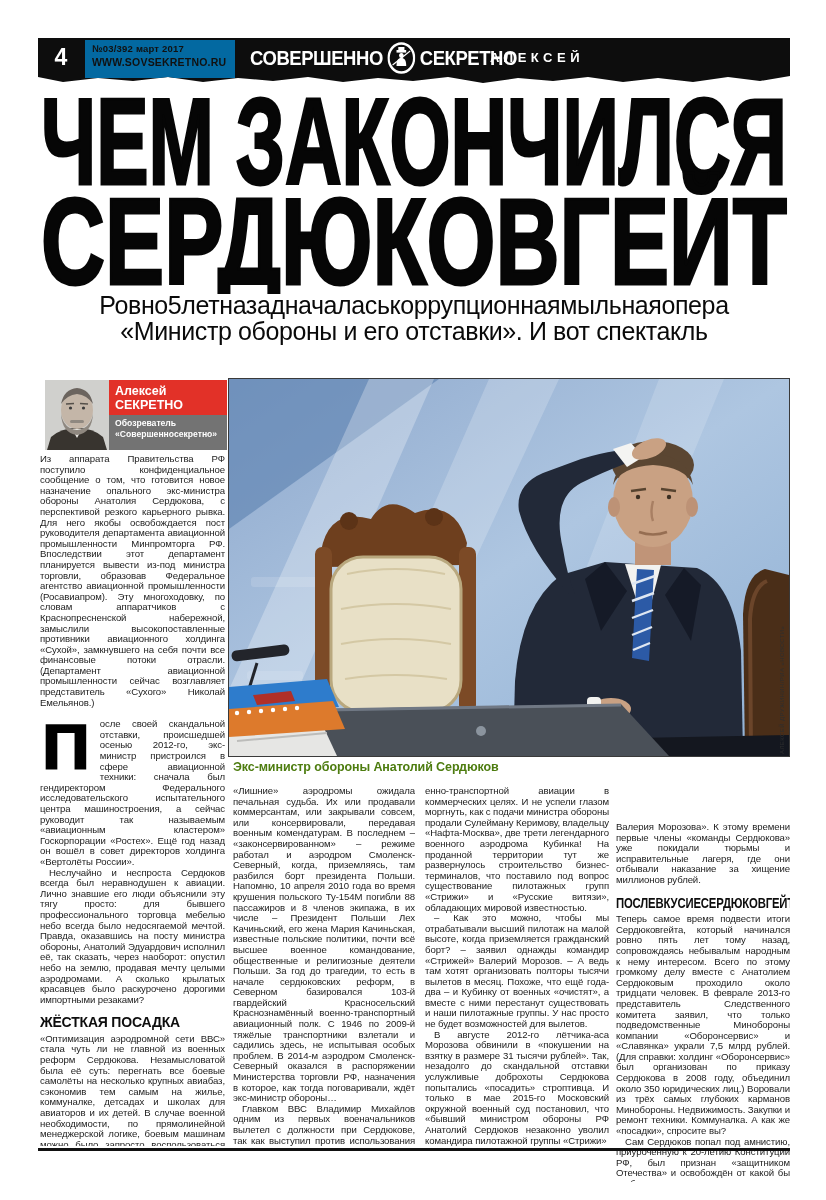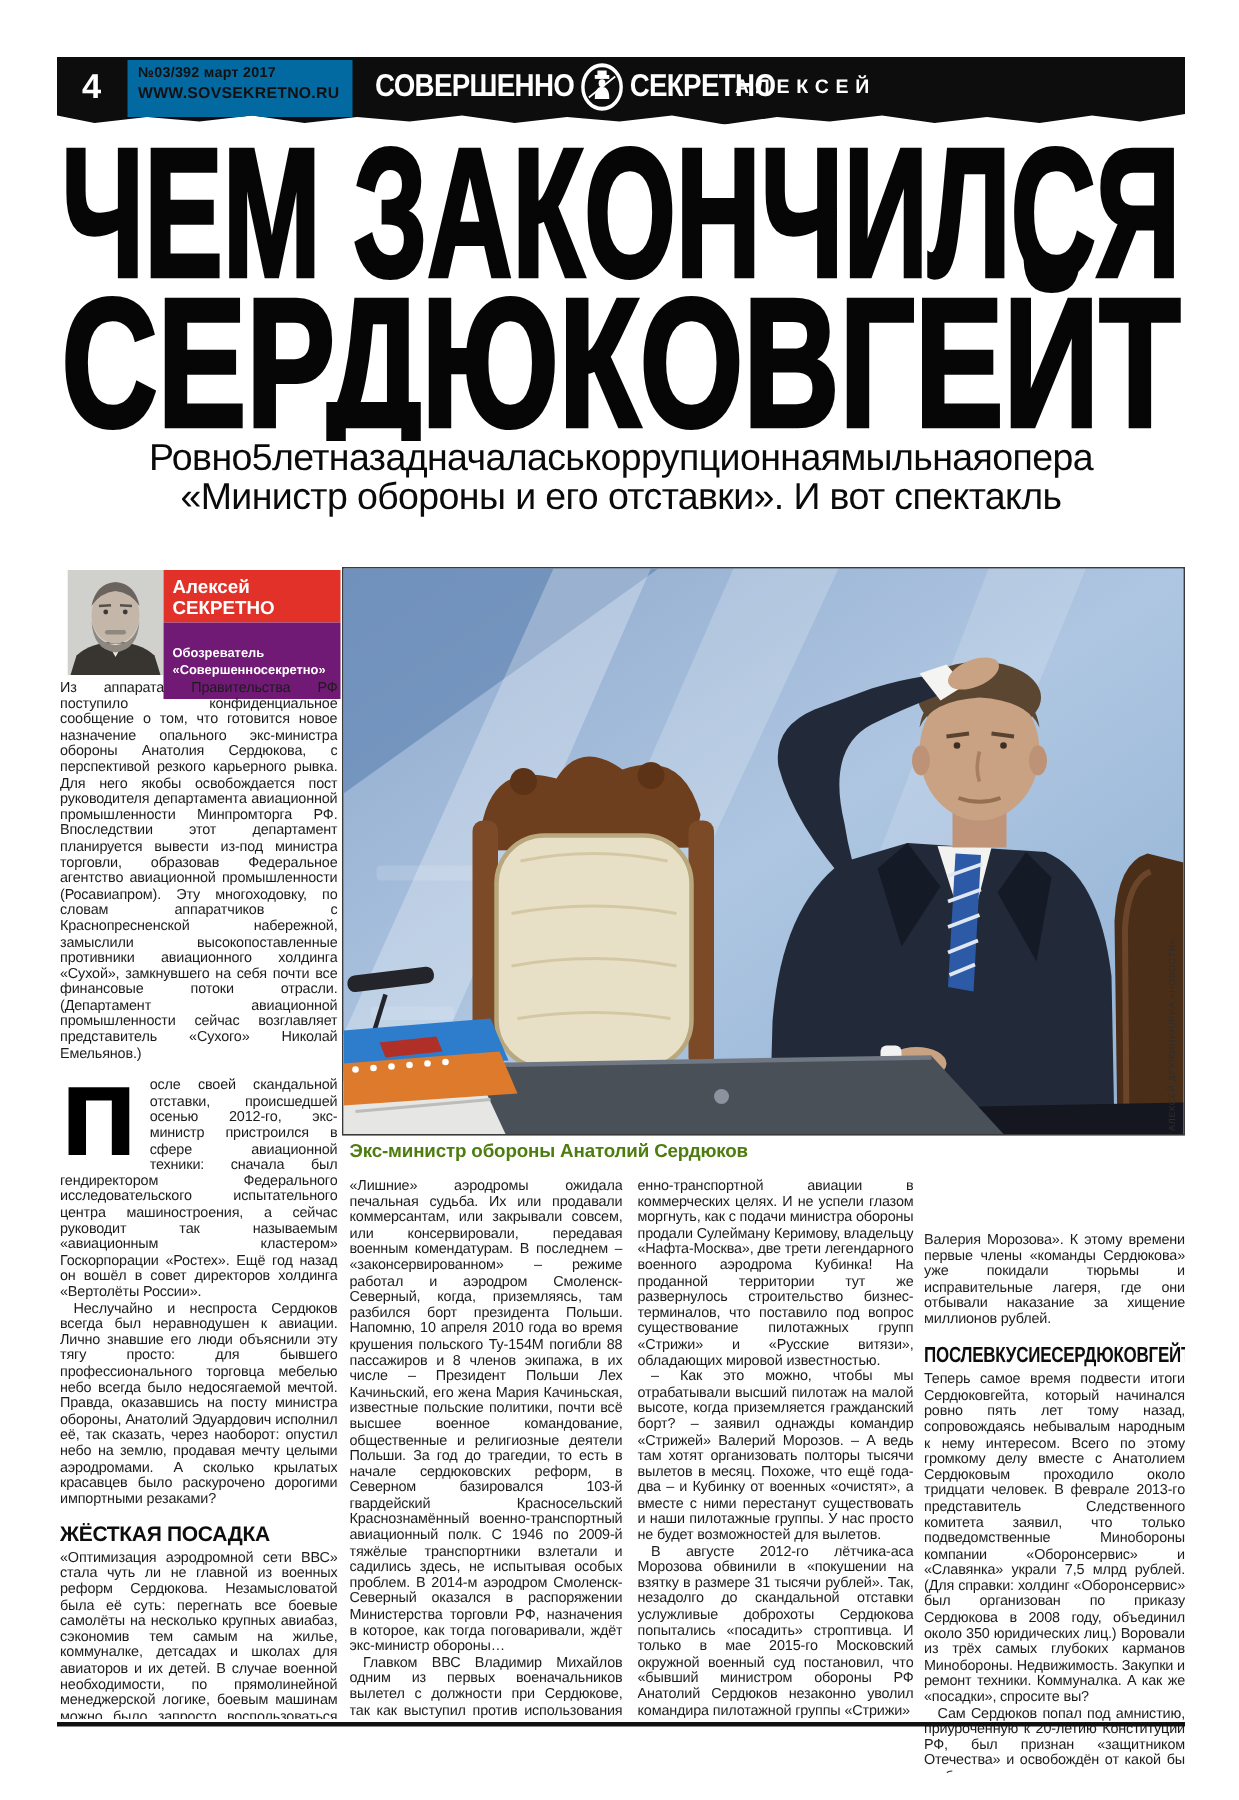--- a/index.html
+++ b/index.html
@@ -26,22 +26,22 @@
   .headline{position:absolute;left:38px;top:84px;width:752px;height:210px;}
   
   .subhead{position:absolute;left:38px;top:292px;width:752px;text-align:center;font-weight:normal;
     font-size:25px;line-height:26px;color:#0a0a0a;letter-spacing:-.4px;}
   
   .author{position:absolute;left:45px;top:380px;width:182px;height:70px;display:flex;}
   .author-photo{width:64px;height:70px;flex:none;}
   .author-right{flex:1;display:flex;flex-direction:column;}
   .author-name{background:#e23128;color:#fff;font-weight:bold;font-size:12.5px;line-height:14px;
     padding:4px 6px 3px;}
-  .author-role{background:#701a75;color:#fff;font-weight:bold;font-size:8.6px;line-height:10.5px;
-    padding:15px 6px;flex:1;}
+  .author-role{background:#737373;color:#fff;font-weight:bold;font-size:8.6px;line-height:10.5px;
+    padding:3px 6px;flex:1;}
   
   .bodycol{position:absolute;font-size:9.6px;line-height:10.6px;text-align:justify;
     letter-spacing:-.1px;overflow:hidden;}
   .bodycol p{margin:0;}
   .bodycol p.indent{text-indent:9px;}
   .lead{margin-bottom:11px !important;}
   .col-subhead{font-size:14px;font-weight:bold;letter-spacing:-.2px;margin:12px 0 6px;color:#0d0d0d;}
   .subhead-tight{display:inline-block;transform:scaleX(.78);transform-origin:left center;
     white-space:nowrap;font-size:14.5px;}
   #col-left{left:40px;top:454px;width:185px;height:692px;}

